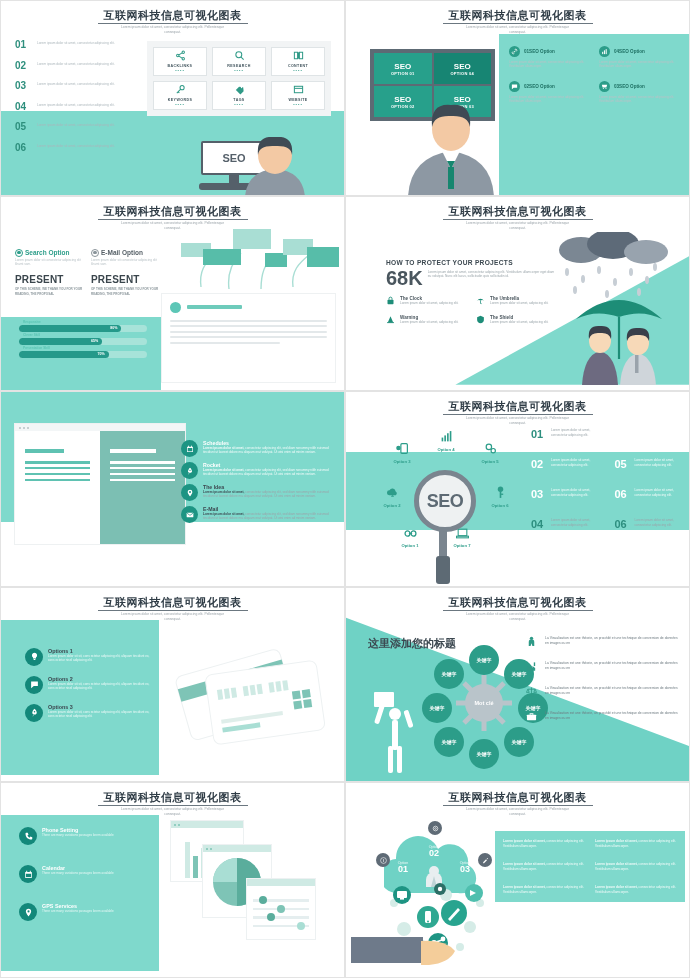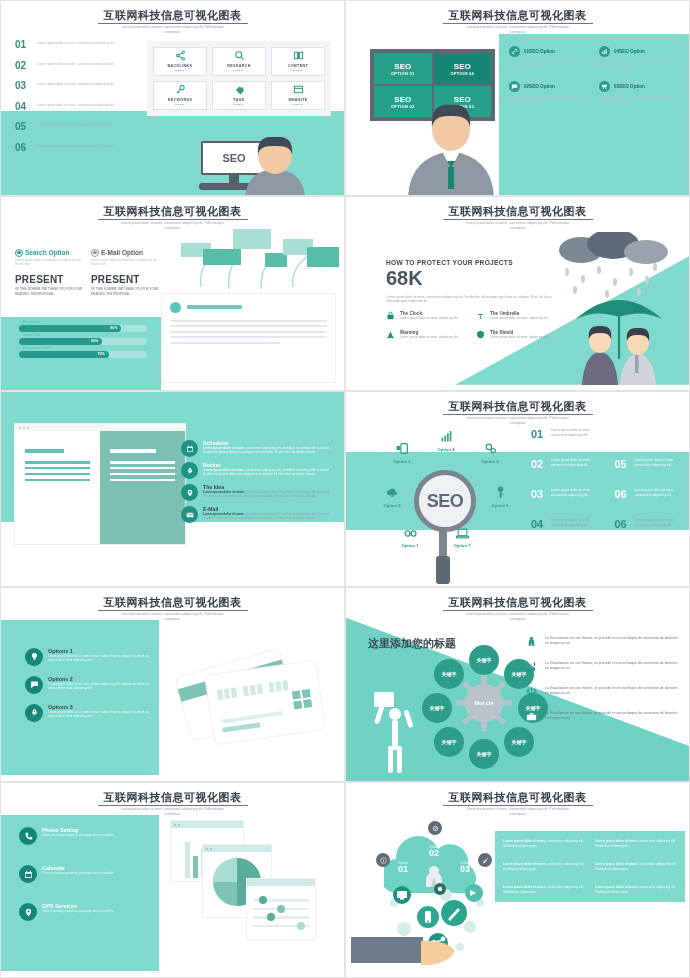--- a/index.html
+++ b/index.html
@@ -99,21 +99,21 @@
   .s3-doc { position:absolute; left:160px; top:96px; width:175px; height:90px; background:#fff;
             border:1px solid #eef1f2; z-index:5; padding:8px;}
   .s3-docc { width:11px; height:11px; border-radius:50%; background:#5cc6b6;}
   .s3-docline { height:2px; background:#e3e8ea; margin-bottom:3.5px; border-radius:1px;}
   .s3-net { position:absolute; left:160px; top:30px; width:180px; height:70px; z-index:4;}
 
   
   .s4-diag { position:absolute; left:0; top:0; width:100%; height:100%; z-index:1;}
   .s4-txt { position:absolute; left:40px; top:62px; width:170px; z-index:5;}
   .s4-h { font-size:6.6px; font-weight:bold; color:#3c4850; letter-spacing:.3px;}
-  .s4-big { display:flex; align-items:flex-start; gap:5px; margin-top:2px;flex-direction:column;}
+  .s4-big { display:flex; align-items:flex-start; gap:5px; margin-top:2px;}
   .s4-68 { font-size:20px; font-weight:bold; color:#4a565e; line-height:20px;}
   .s4-p { font-size:3.2px; line-height:4.4px; color:#9aa5aa; padding-top:2px;}
   .s4-grid { display:grid; grid-template-columns:1fr 1fr; gap:8px 10px; margin-top:8px;}
   .s4-it { display:flex; gap:4px;}
   .s4-ic { font-size:9px; color:#1e8d79; line-height:9px; width:10px;}
   .s4-in { font-size:4.6px; font-weight:bold; color:#4a565e;}
   .s4-ip { font-size:3.1px; line-height:4.2px; color:#9aa5aa;}
 
   
   .s5-band { position:absolute; left:0; top:0; width:100%; height:130px;}

